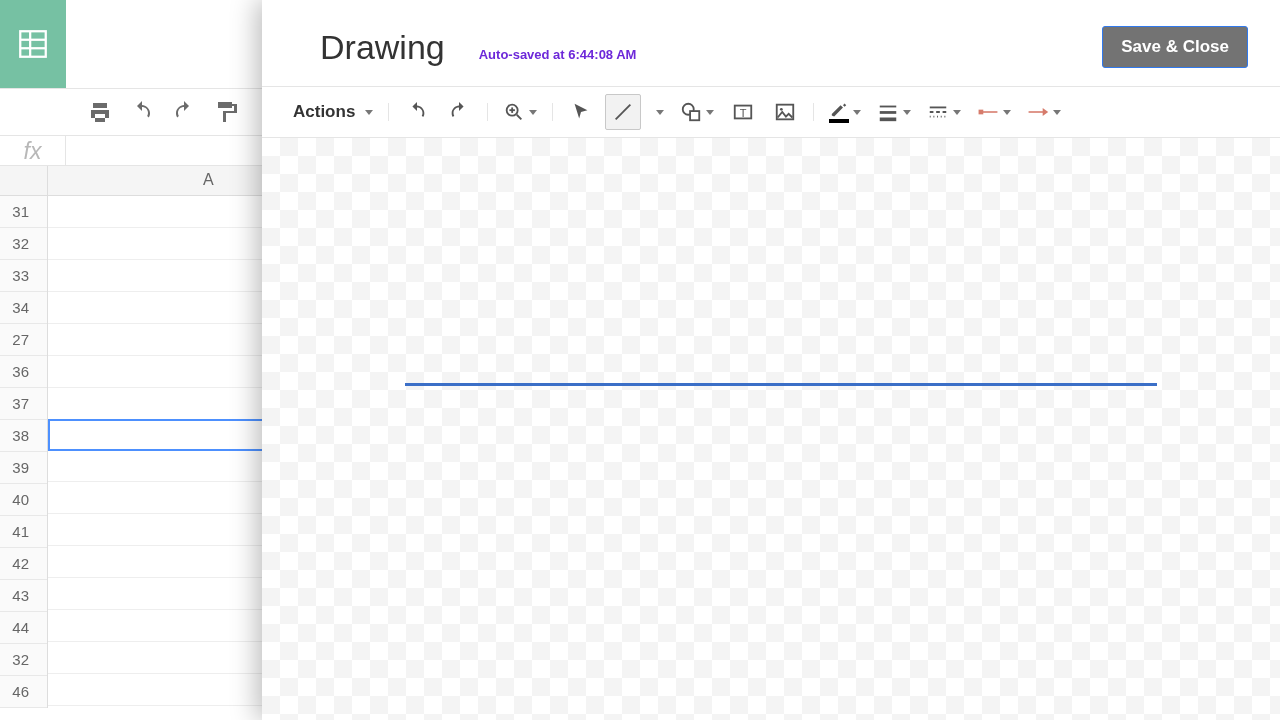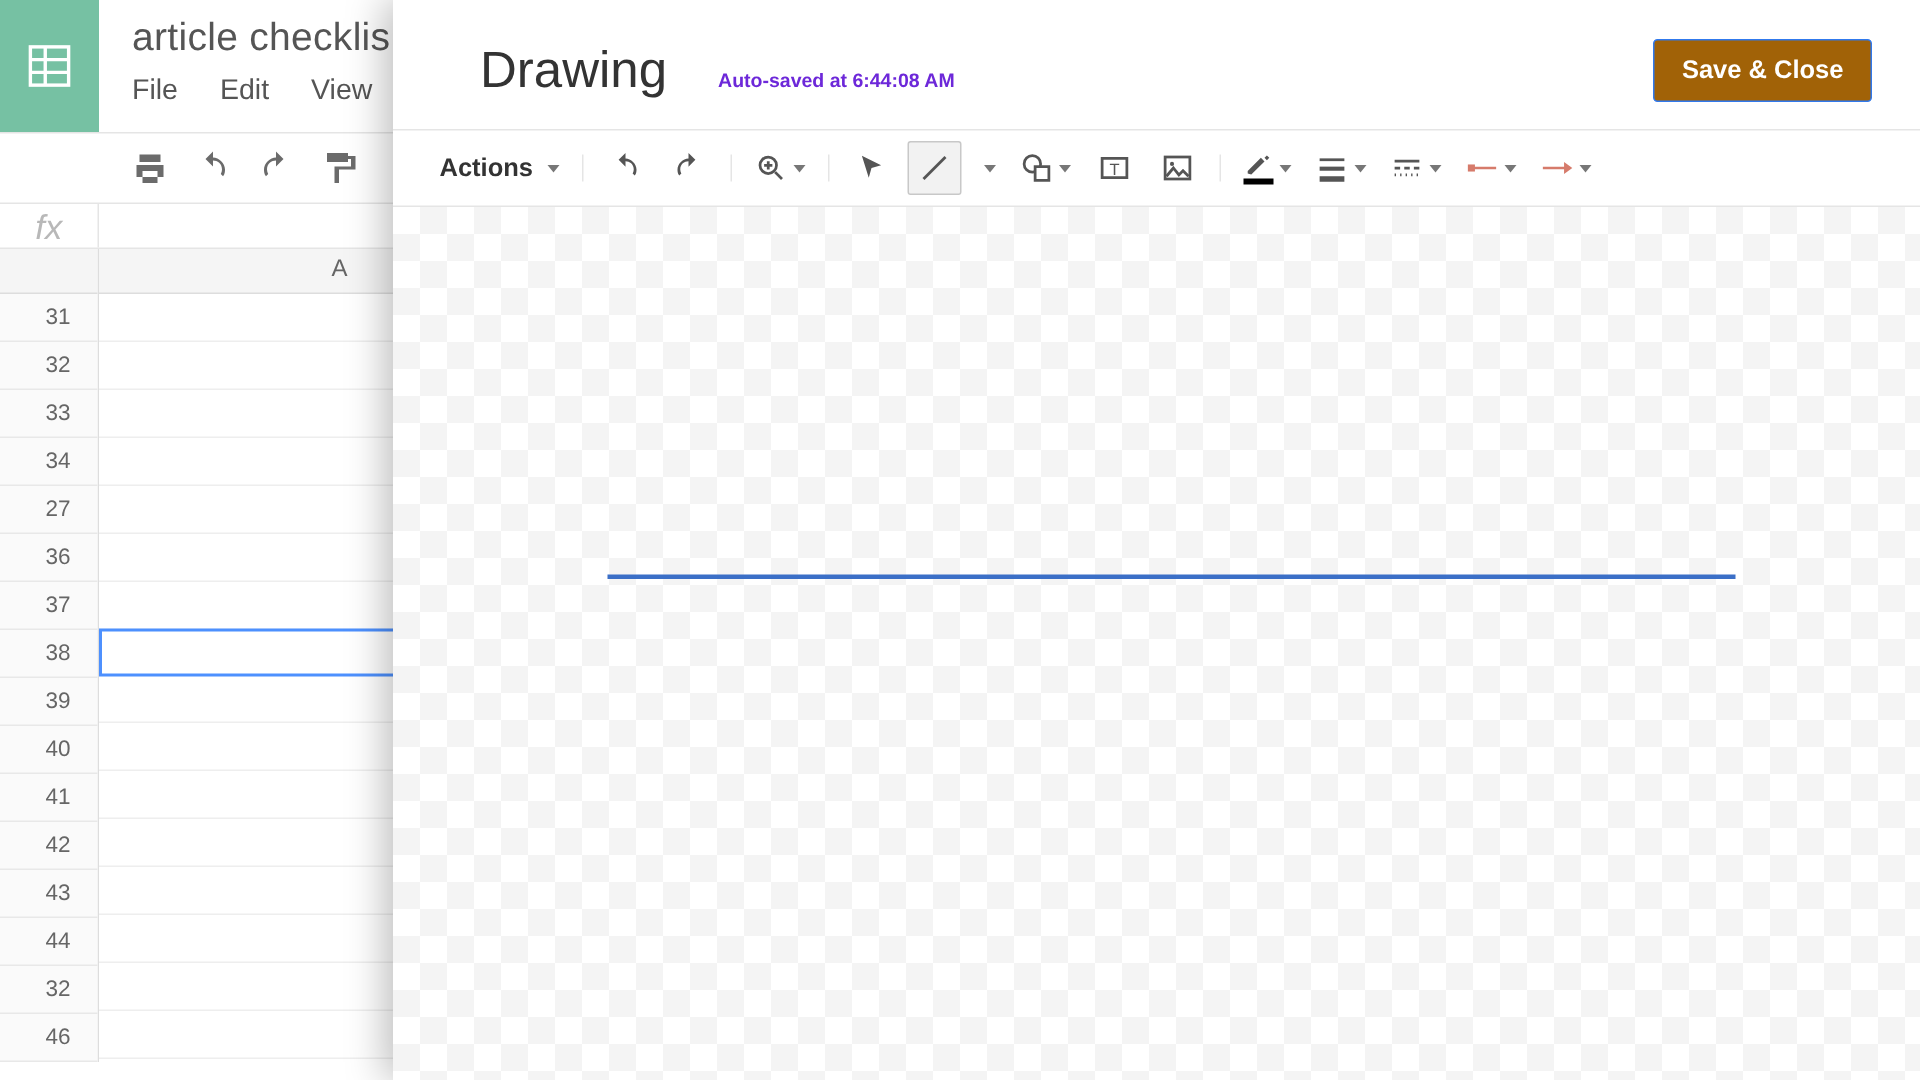--- a/index.html
+++ b/index.html
@@ -22,21 +22,21 @@
     height: 48px; border-top: 1px solid #e5e5e5; border-bottom: 1px solid #e5e5e5;
     display: flex; align-items: center; padding-left: 88px; gap: 18px;
   }
   .tb-icon { width: 24px; height: 24px; color: #6b6b6b; }
 
   .fx-row { height: 30px; border-bottom: 1px solid #e5e5e5; display: flex; align-items: center; }
   .fx-label { width: 66px; text-align: center; color: #b8b8b8; font-style: italic; font-size: 23px; border-right: 1px solid #e5e5e5; height: 100%; line-height: 30px; }
   .fx-input { flex: 1; height: 100%; }
 
   .grid { display: flex; }
-  .rownums { width: 66px; border-right: 1px solid #ddd; }
+  .rownums { width: 48px; border-right: 1px solid #ddd; }
   .rownums .corner { height: 30px; border-bottom: 1px solid #ddd; background:#f5f5f5;}
   .rownums .r { height: 32px; border-bottom: 1px solid #e8e8e8; font-size: 15px; color: #666; text-align: right; padding-right: 18px; line-height: 32px; background:#fafafa;}
   .colarea { flex: 1; }
   .colhead { height: 30px; border-bottom: 1px solid #ddd; background:#f5f5f5; position:relative;}
   .colA { position:absolute; left:155px; top:5px; font-size:16px; color:#666;}
   .cells .c { height: 32px; border-bottom: 1px solid #eee; }
   .cells .sel { border: 2px solid #4d90fe; margin:-1px 0; background:#fff;}
 
   
   .dialog {
@@ -45,21 +45,21 @@
     display: flex; flex-direction: column;
   }
   .dlg-header {
     display: flex; align-items: center; justify-content: space-between;
     padding: 26px 32px 18px 58px;
   }
   .dlg-header .left { display:flex; align-items: baseline; gap: 34px;}
   .dlg-title { font-size: 34px; color: #333; font-weight: 400; }
   .dlg-status { font-size: 13px; color: #6d28d9; font-weight: bold; }
   .save-btn {
-    background: #a16207; color: #fff; border: 1px solid #3079ed;
+    background: #737373; color: #fff; border: 1px solid #3079ed;
     border-radius: 3px; font-size: 17px; font-weight: 700;
     padding: 10px 18px; cursor: pointer;
   }
 
   .dlg-toolbar {
     height: 52px; border-top: 1px solid #e5e5e5; border-bottom: 1px solid #e5e5e5;
     display: flex; align-items: center; padding: 16px 10px;
   }
   .grp { display:flex; align-items:center; height:100%; border-right:1px solid #e5e5e5; padding:0 10px; gap:6px;}
   .grp:last-child{border-right:none;}
@@ -89,28 +89,20 @@
 
 <div class="sheets-bg">
   <div class="sheets-header">
     <div class="sheets-logo">
       <svg viewBox="0 0 24 24" fill="none" stroke="#fff" stroke-width="1.6">
         <rect x="3" y="3" width="18" height="18"></rect>
           <line x1="3" y1="9" x2="21" y2="9"></line>
         <line x1="3" y1="15" x2="21" y2="15"></line>
           <line x1="10" y1="3" x2="10" y2="21"></line>
       </svg>
-    </div>
-    <div class="sheets-title-area">
-      <div class="doc-title">article checklis</div>
-      <div class="menu-bar">
-        <span>File</span>
-        <span>Edit</span>
-        <span>View</span>
-      </div>
     </div>
   </div>
 
   <div class="sheets-toolbar">
     <svg class="tb-icon" viewBox="0 0 24 24">
         <path fill="currentColor" d="M19 8H5V3h14v5zm2 2H3v8h4v4h10v-4h4v-8zM7 18v-4h10v4H7z"></path>
       </svg>
     <svg class="tb-icon" viewBox="0 0 24 24">
         <path fill="currentColor" d="M12 5V1L7 6l5 5V7c3 0 6 2 6 6 0 1-.3 2-.8 3l1.5 1.5C20 16 20 14 20 13c0-4-4-8-8-8z"></path>
       </svg>

